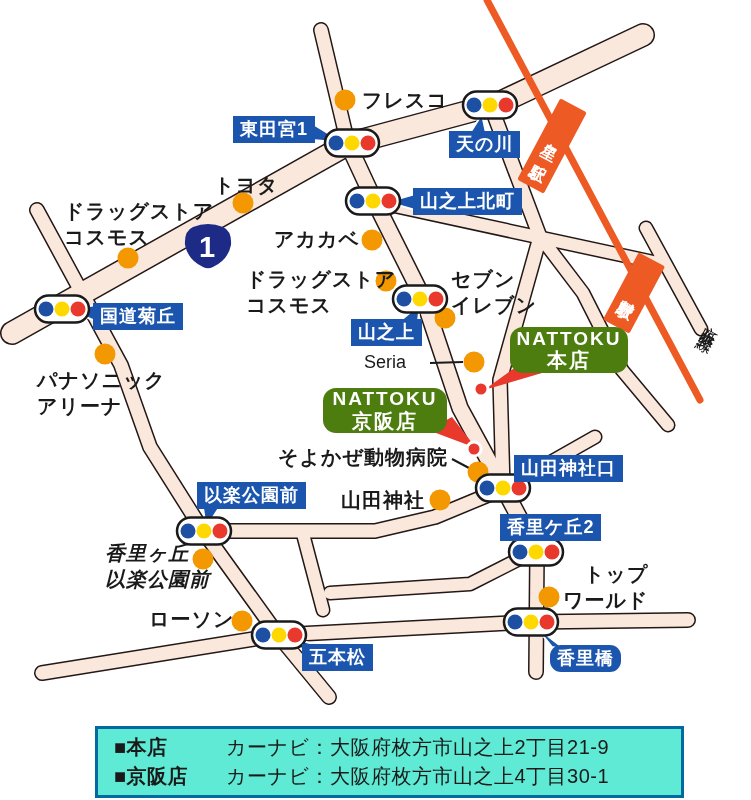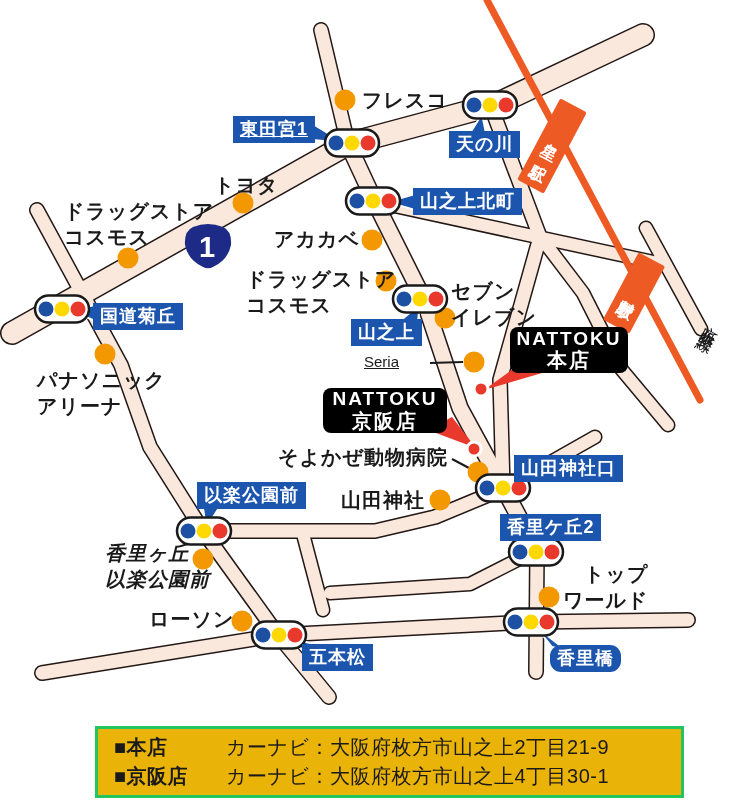--- a/index.html
+++ b/index.html
@@ -5,32 +5,32 @@
   html,body{margin:0;padding:0;background:#fff;}
   .canvas{position:relative;width:751px;height:800px;background:#fff;overflow:hidden;
           font-family:"Liberation Sans","DejaVu Sans",sans-serif;}
   #map-svg{position:absolute;left:0;top:0;z-index:1;}
   .layer{position:absolute;left:0;top:0;width:751px;height:584px;z-index:2;pointer-events:none;padding-left:44px;}
   .sign{position:absolute;background:#1b55ae;color:#fff;font-size:18px;font-weight:bold;
         padding:2px 7px 3px;line-height:22px;white-space:nowrap;letter-spacing:1px;}
   .landmark{position:absolute;color:#1a1a1a;font-size:20px;font-weight:bold;line-height:26px;
             white-space:nowrap;letter-spacing:1px;}
   .landmark span{display:block;}
-  .landmark.latin{font-size:15px;font-weight:normal;letter-spacing:0;text-decoration:underline;}
-  .store-label{position:absolute;background:#000000;color:#fff;text-align:center;z-index:3;
-               display:flex;flex-direction:column;justify-content:center;line-height:1.1;border-radius:8px;}
+  .landmark.latin{font-size:18px;font-weight:normal;letter-spacing:0;}
+  .store-label{position:absolute;background:#4d7c0f;color:#fff;text-align:center;z-index:3;
+               display:flex;flex-direction:column;justify-content:center;line-height:1.1;border-radius:13px;}
   .store-label .brand{font-size:19px;font-weight:bold;letter-spacing:2px;}
   .store-label .store-name{font-size:20px;font-weight:bold;letter-spacing:2px;}
   .station{position:absolute;background:#ed5a24;color:#fff;font-weight:bold;font-size:16px;
            writing-mode:vertical-rl;text-orientation:upright;text-align:center;letter-spacing:2px;
            border-radius:2px;z-index:3;display:flex;align-items:center;justify-content:center;}
   .rail-name{position:absolute;color:#1a1a1a;font-size:16px;writing-mode:vertical-rl;
              text-orientation:upright;letter-spacing:3px;z-index:2;}
-  .info-box{position:absolute;left:95px;top:726px;width:551px;height:60px;background:#eab308;
-            border:3px solid #22c55e;z-index:3;padding:3px 16px;display:flex;
+  .info-box{position:absolute;left:95px;top:726px;width:551px;height:60px;background:#5eead4;
+            border:3px solid #0369a1;z-index:3;padding:3px 16px;display:flex;
             flex-direction:column;justify-content:center;}
   .info-row{display:flex;font-size:20px;color:#1a1a1a;line-height:29px;letter-spacing:0.5px;}
   .info-store{display:inline-block;width:112px;font-weight:bold;}
 </style>
 </head>
 <body>
 
 <div class="canvas">
 
   <svg id="map-svg" width="751" height="800" viewBox="0 0 751 800">
@@ -175,21 +175,21 @@
         <span>ドラッグストア</span>
         <span>コスモス</span>
       </div>
       <div class="landmark" style="left: 274px; top: 226px;">
         <span>アカカベ</span>
       </div>
       <div class="landmark" style="left: 246px; top: 266px;">
         <span>ドラッグストア</span>
         <span>コスモス</span>
       </div>
-      <div class="landmark" style="left: 451px; top: 278px;">
+      <div class="landmark" style="left: 451px; top: 266px;">
         <span>セブン</span>
         <span>イレブン</span>
       </div>
       <div class="landmark latin" style="left: 364px; top: 349px;">
         <span>Seria</span>
       </div>
       <div class="landmark" style="left: 37px; top: 367px;">
         <span>パナソニック</span>
         <span>アリーナ</span>
       </div>
@@ -205,21 +205,21 @@
       </div>
       <div class="landmark" style="left: 149px; top: 606px;">
         <span>ローソン</span>
       </div>
       <div class="landmark" style="left: 563px; top: 561px; text-align: right;">
         <span>トップ</span>
         <span>ワールド</span>
       </div>
     </div>
   <div class="layer" id="signs-layer">
-      <div class="sign" style="left: 233px; top: 116px; text-decoration: underline;">東田宮1</div>
+      <div class="sign" style="left: 233px; top: 116px;">東田宮1</div>
       <div class="sign" style="left: 449px; top: 131px;">天の川</div>
       <div class="sign" style="left: 413px; top: 188px;">山之上北町</div>
       <div class="sign" style="left: 93px; top: 303px;">国道菊丘</div>
       <div class="sign" style="left: 351px; top: 319px;">山之上</div>
       <div class="sign" style="left: 514px; top: 455px;">山田神社口</div>
       <div class="sign" style="left: 500px; top: 514px;">香里ケ丘2</div>
       <div class="sign" style="left: 197px; top: 482px;">以楽公園前</div>
       <div class="sign" style="left: 302px; top: 644px;">五本松</div>
       <div class="sign" style="left: 550px; top: 645px; border-radius: 11px;">香里橋</div>
     </div>

